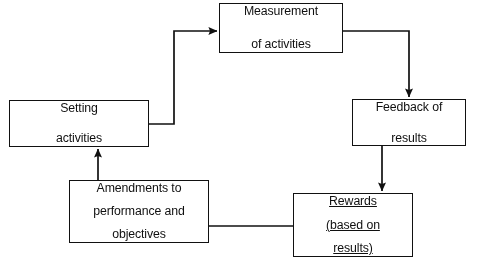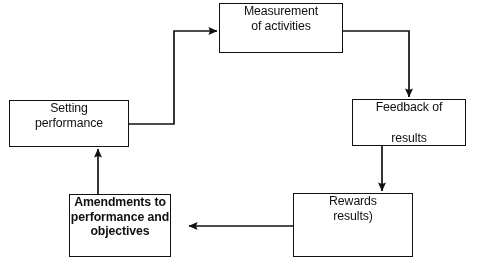--- a/index.html
+++ b/index.html
@@ -25,48 +25,48 @@
     height: 273px;
   }
   .node {
     position: absolute;
     box-sizing: border-box;
     border: 1.6px solid #111111;
     background: #ffffff;
     display: flex;
     flex-direction: column;
     align-items: center;
-    justify-content: flex-start;
+    justify-content: space-between;
     color: #101010;
     font-size: 12.3px;
     line-height: 14.6px;
     letter-spacing: -0.1px;
     text-align: center;
     z-index: 2;
   }
   .node .line {
     display: block;
     white-space: nowrap;
   }
 
   
   #node-setting-objectives {
-    left: 9px;  top: 100px;  width: 120px; height: 47px;
+    left: 9px;  top: 100px;  width: 140px; height: 47px;
   }
   #node-measurement {
     left: 219px; top: 3px;   width: 124px; height: 50px;
   }
   #node-feedback {
     left: 352px; top: 99px;  width: 114px; height: 47px; gap: 16px;
   }
   #node-rewards {
-    left: 293px; top: 193px; width: 120px; height: 64px;
+    left: 293px; top: 193px; width: 120px; height: 64px; text-decoration: underline;
   }
   #node-amendments {
-    left: 69px;  top: 194px; width: 102px; height: 63px; font-weight: bold;
+    left: 69px;  top: 180px; width: 140px; height: 63px;
   }
 </style>
 </head>
 <body>
 
 <div id="diagram-canvas">
 
   <svg id="edge-layer" viewBox="0 0 480 273" width="480" height="273" xmlns="http://www.w3.org/2000/svg">
     <defs>
       <marker id="arrowhead" markerWidth="9" markerHeight="8" refX="8.6" refY="4" orient="auto" markerUnits="userSpaceOnUse">
@@ -80,35 +80,36 @@
 
     <path d="M382,146 L382,191" fill="none" stroke="#111111" stroke-width="1.7" marker-end="url(#arrowhead)"></path>
 
     <path d="M293,226 L189,226" fill="none" stroke="#111111" stroke-width="1.7" marker-end="url(#arrowhead)"></path>
 
     <path d="M98,194 L98,149" fill="none" stroke="#111111" stroke-width="1.7" marker-end="url(#arrowhead)"></path>
   </svg>
 
   <div class="node" id="node-setting-objectives">
     <span class="line">Setting</span>
-    <span class="line">performance</span>
+    <span class="line">activities</span>
   </div>
 
   <div class="node" id="node-measurement">
     <span class="line">Measurement</span>
     <span class="line">of activities</span>
   </div>
 
   <div class="node" id="node-feedback">
     <span class="line">Feedback of</span>
     <span class="line">results</span>
   </div>
 
   <div class="node" id="node-rewards">
     <span class="line">Rewards</span>
+    <span class="line">(based on</span>
     <span class="line">results)</span>
   </div>
 
   <div class="node" id="node-amendments">
     <span class="line">Amendments to</span>
     <span class="line">performance and</span>
     <span class="line">objectives</span>
   </div>
 
 </div>

